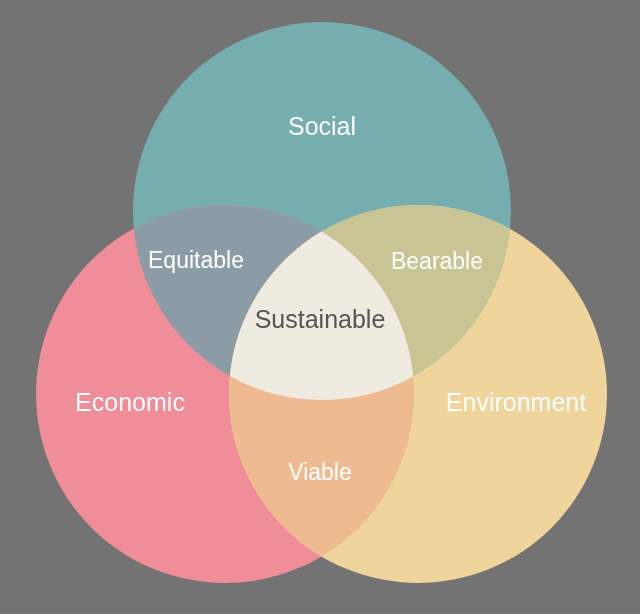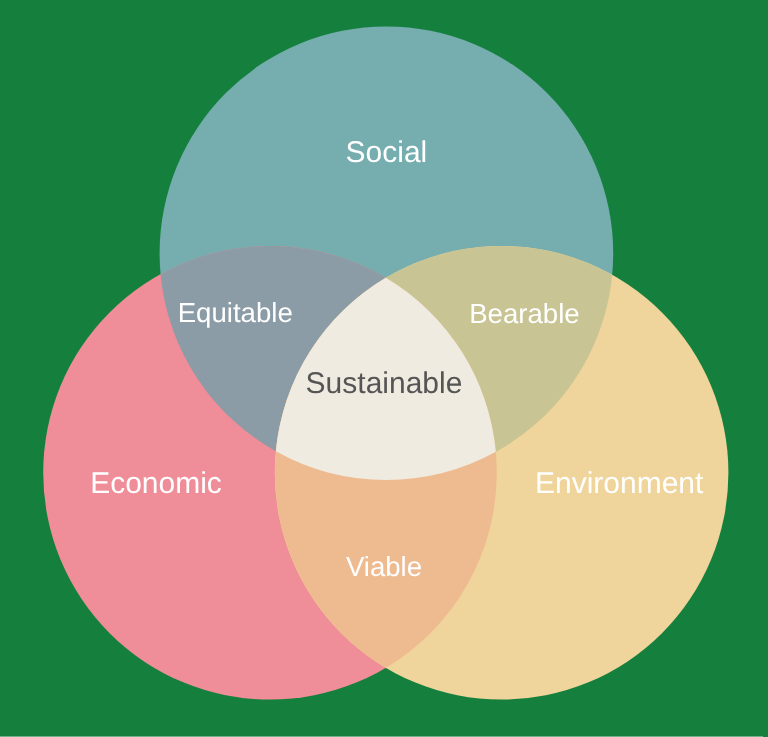--- a/index.html
+++ b/index.html
@@ -36,21 +36,21 @@
     pointer-events: none;
     white-space: pre;
   }
   .label-primary { font-size: 25px; }
   .label-pair    { font-size: 23px; }
   .label-center  { font-size: 25px; }
 </style>
 </head>
 <body>
 
-<div id="venn-stage" style="background: #15803d;">
+<div id="venn-stage" style="background: #737373;">
   <svg id="venn-svg" viewBox="0 0 640 614" xmlns="http://www.w3.org/2000/svg">
 
     <defs>
 
       <clipPath id="clip-social">
         <circle id="clipc-social" cx="322" cy="211" r="189"></circle>
       </clipPath>
       <clipPath id="clip-economic">
         <circle id="clipc-economic" cx="225" cy="394" r="189"></circle>
       </clipPath>

